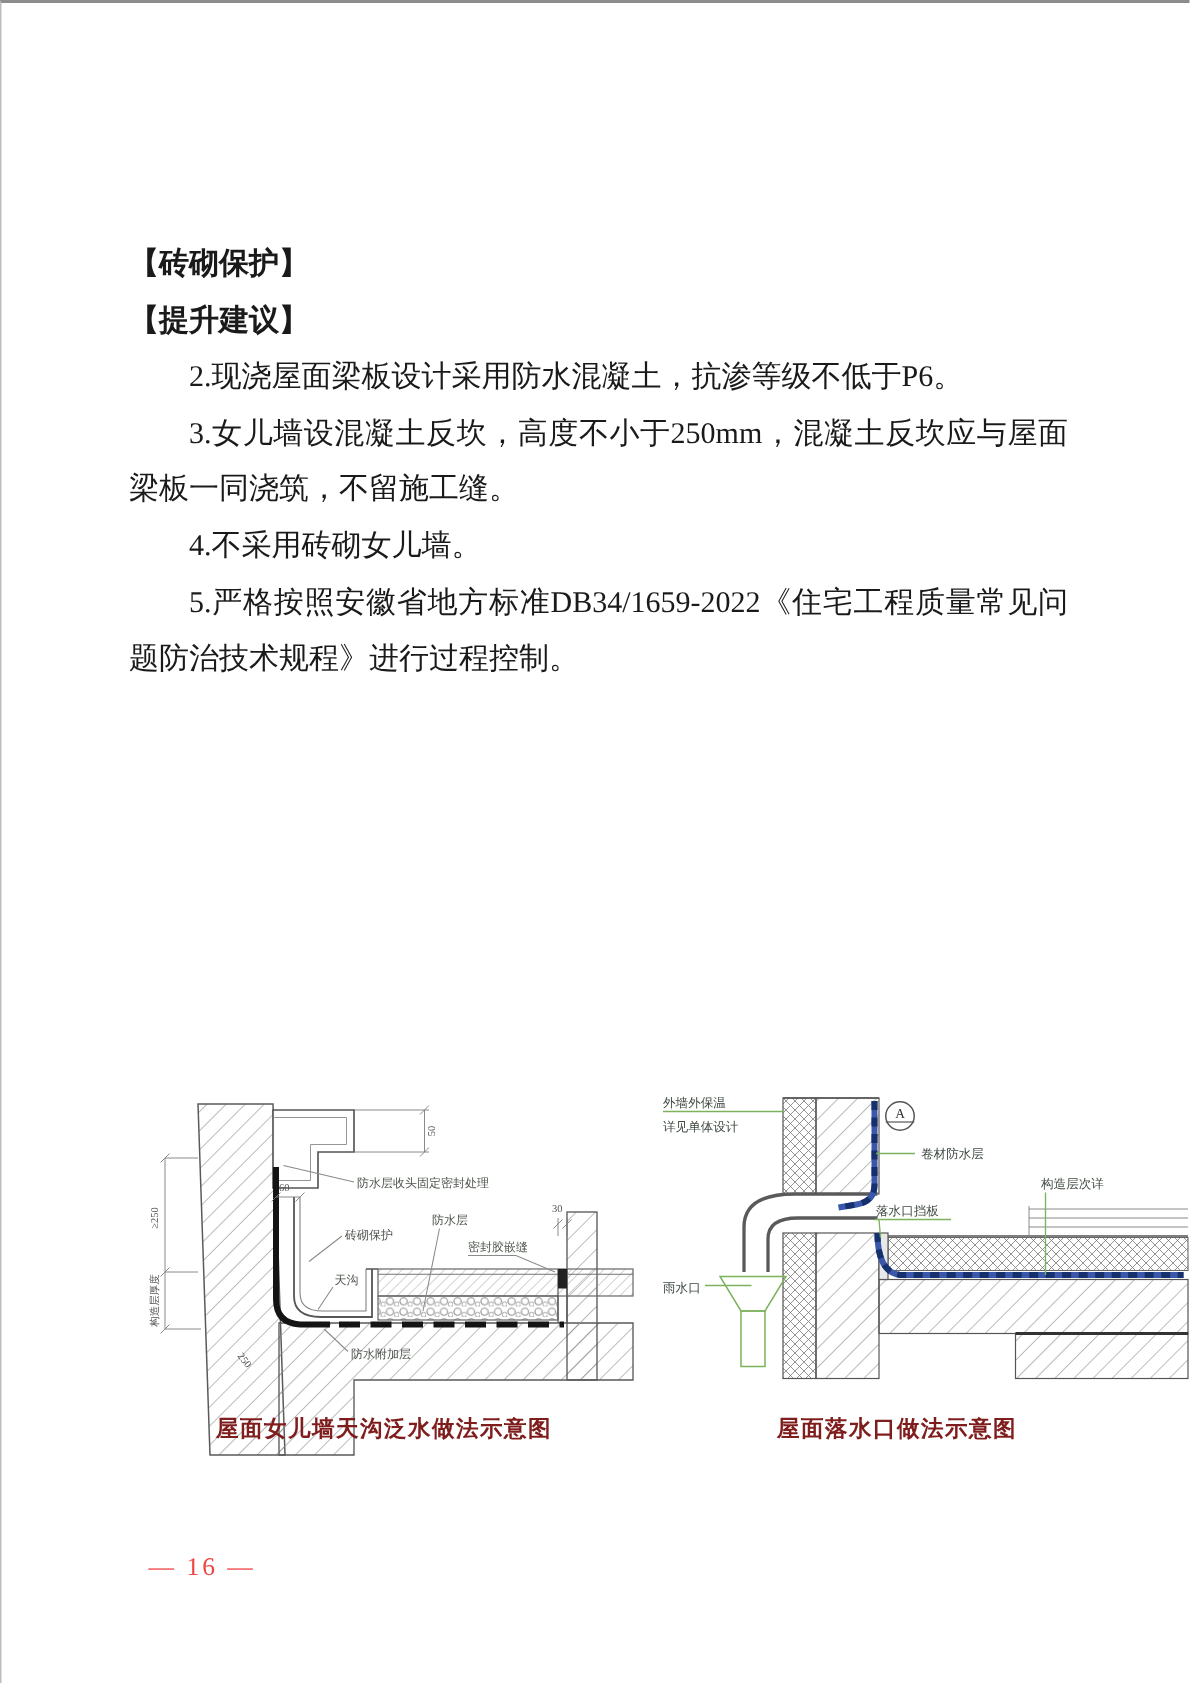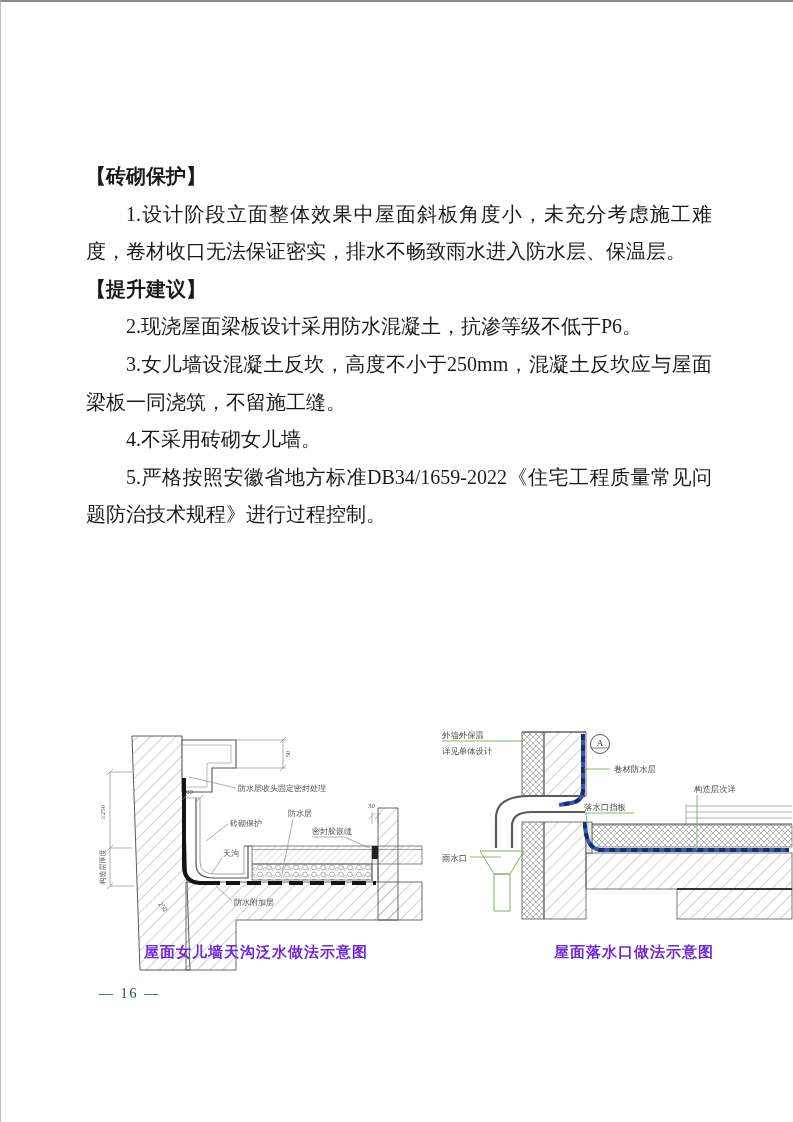--- a/index.html
+++ b/index.html
@@ -14,37 +14,36 @@
     position:absolute;left:85px;top:156px;width:626px;
     font-size:20px;line-height:37.6px;text-align:justify;
     text-justify:inter-ideograph;
   }
   .doc p{margin:0;text-indent:2em;}
   .doc h2{margin:0;font-size:20px;font-weight:bold;text-indent:0;}
   .fig{position:absolute;}
   .fig svg{display:block;}
   .caption{
     position:absolute;top:941px;text-align:center;
-    color:#6d28d9;font-weight:bold;font-size:15px;letter-spacing:1px;
+    color:#7f1d1d;font-weight:bold;font-size:15px;letter-spacing:1px;
   }
   .pagenum{
-    position:absolute;left:98px;top:984px;font-size:14px;color:#14532d;
+    position:absolute;left:98px;top:1033px;font-size:17px;color:#ef4444;
     letter-spacing:2px;
   }
   svg text{font-family:"Liberation Serif","DejaVu Serif",serif;}
   .dlabel{fill:#4d554b;font-size:8px;}
   .rlabel{fill:#3f4a41;font-size:8.4px;}
   .dim{fill:#555;font-size:7px;}
 </style>
 </head>
 <body>
 
 <div class="doc">
   <h2>【砖砌保护】</h2>
-  <p>1.设计阶段立面整体效果中屋面斜板角度小，未充分考虑施工难度，卷材收口无法保证密实，排水不畅致雨水进入防水层、保温层。</p>
   <h2>【提升建议】</h2>
   <p>2.现浇屋面梁板设计采用防水混凝土，抗渗等级不低于P6。</p>
   <p>3.女儿墙设混凝土反坎，高度不小于250mm，混凝土反坎应与屋面梁板一同浇筑，不留施工缝。</p>
   <p>4.不采用砖砌女儿墙。</p>
   <p>5.严格按照安徽省地方标准DB34/1659-2022《住宅工程质量常见问题防治技术规程》进行过程控制。</p>
 </div>
 
 <div class="fig" style="left:85px;top:722px;width:340px;height:248px;">
 <svg width="340" height="248" viewBox="0 0 340 248">
   <defs>
@@ -208,15 +207,15 @@
   <text class="rlabel" x="8" y="34">外墙外保温</text>
   <text class="rlabel" x="8" y="50">详见单体设计</text>
   <text class="rlabel" x="180" y="68">卷材防水层</text>
   <text class="rlabel" x="260" y="88">构造层次详</text>
   <text class="rlabel" x="150" y="106">落水口挡板</text>
   <text class="rlabel" x="8" y="157">雨水口</text>
 </svg>
 </div>
 
 <div class="caption" style="left:85px;width:340px;">屋面女儿墙天沟泛水做法示意图</div>
-<div class="caption" style="left:433px;width:280px;text-align:right;">屋面落水口做法示意图</div>
+<div class="caption" style="left:457px;width:280px;">屋面落水口做法示意图</div>
 
 <div class="pagenum">— 16 —</div>
 
 </body></html>

